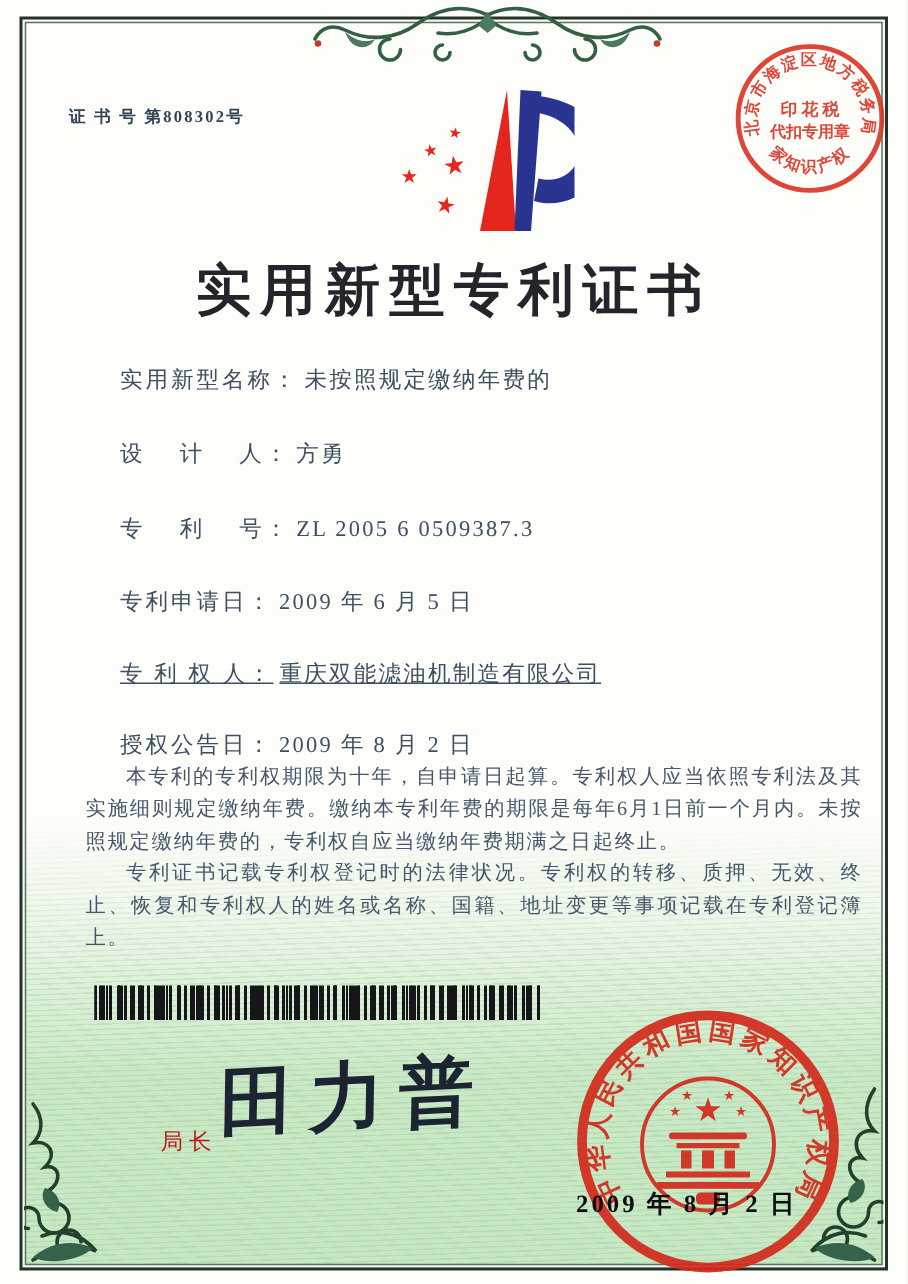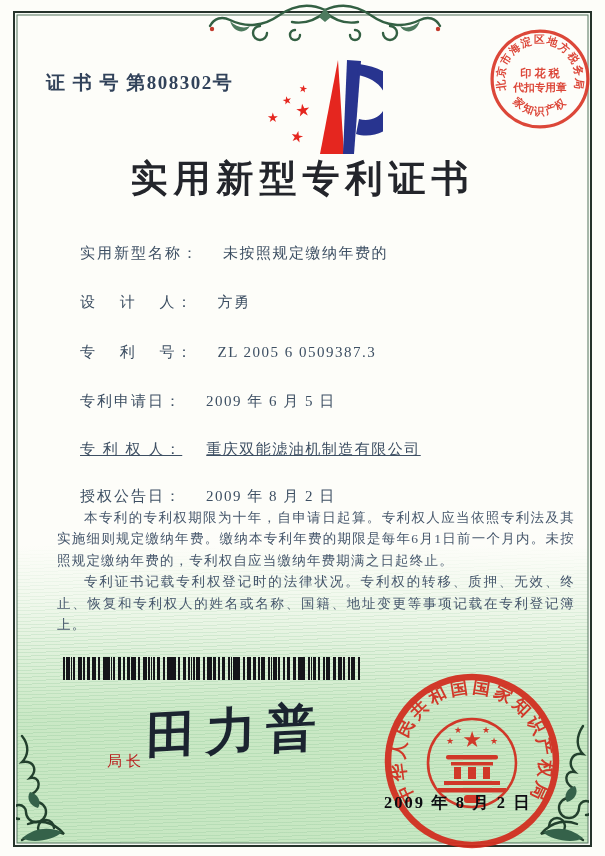--- a/index.html
+++ b/index.html
@@ -29,32 +29,32 @@
     pointer-events:none;
   }
   svg { display:block; }
   .ornament { position:absolute; z-index:2; pointer-events:none; }
   .top-band { left:200px; top:0px; }
   .corner-bl { left:16px; top:732px; }
   .corner-br { right:16px; top:722px; }
 
   .cert-no {
     position:absolute; left:46px; top:70px; z-index:3;
-    font-size:19px; letter-spacing:1.5px; color:#31425a; font-weight:bold;
+    font-size:11px; letter-spacing:1.5px; color:#31425a; font-weight:bold;
   }
   .tax-stamp { position:absolute; left:487px; top:26px; width:106px; height:106px; z-index:3; opacity:.9; }
   .logo { position:absolute; left:243px; top:56px; width:140px; height:104px; z-index:3; }
 
   .title {
-    position:absolute; left:0; right:0; top:154px; z-index:3;
+    position:absolute; left:0; right:0; top:169px; z-index:3;
     text-align:center; font-size:37px; font-weight:bold; color:#23252b; letter-spacing:6px;
   }
   .fields { position:absolute; left:0; top:0; width:100%; z-index:3; }
   .row { position:absolute; left:80px; white-space:nowrap; font-size:15px; color:#3d4f63; }
-  .row .label { letter-spacing:2px; margin-right:24px; }
+  .row .label { letter-spacing:2px; margin-right:4px; }
   .row .value { letter-spacing:1.5px; }
   .row-0 { top:244px; } .row-1 { top:293px; } .row-2 { top:343px; }
   .row-3 { top:392px; } .row-4 { top:440px;text-decoration:underline; } .row-5 { top:487px; }
 
   .body-text {
     position:absolute; left:57px; top:507px; width:518px; z-index:3;
     font-size:13.5px; line-height:21.4px; letter-spacing:1.2px;
     color:#46576c; text-align:justify;
   }
   .body-text p { text-indent:2em; margin:0; }

